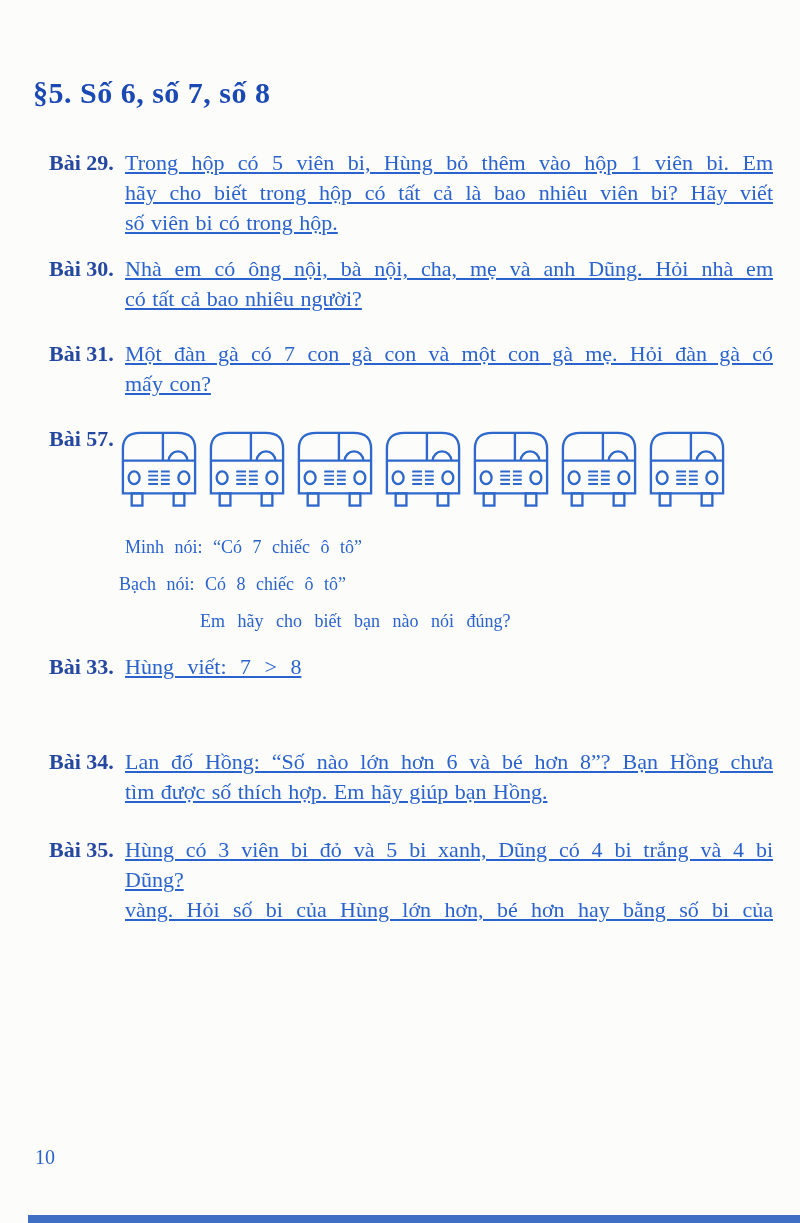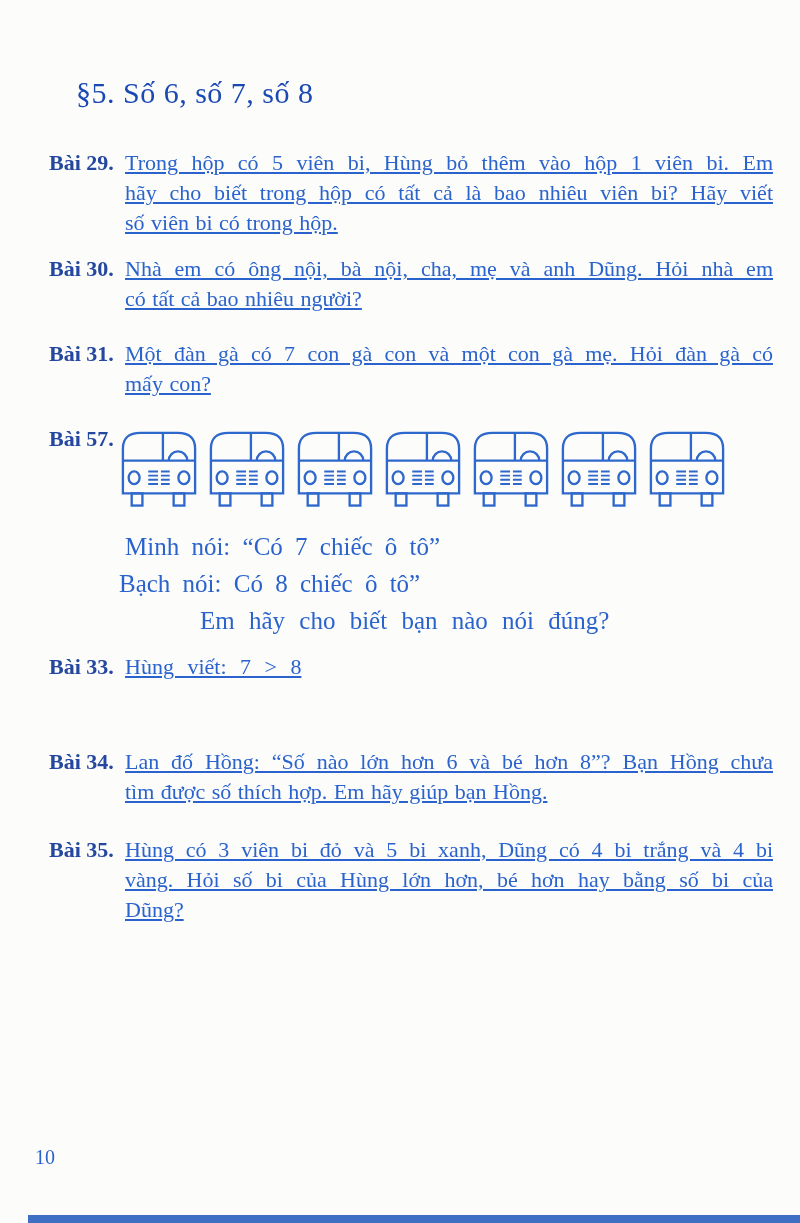--- a/index.html
+++ b/index.html
@@ -16,25 +16,24 @@
     position:relative;
     width:800px;height:1223px;
     background:var(--page-bg);
     overflow:hidden;
     font-family:"Liberation Serif","DejaVu Serif",serif;
     color:var(--text-blue);
     margin:0 auto;
   }
   .title{
     position:absolute;left:33px;top:76px;
-    font-size:30px;font-weight:normal;
+    font-size:30px;font-weight:bold;
     color:var(--title-blue);
     letter-spacing:0.5px;
     white-space:nowrap;
-    margin-left:43px;
   }
   .problem{position:absolute;left:33px;width:742px;}
   .plabel{
     position:absolute;left:0;top:0;
     font-weight:bold;font-size:22px;line-height:30px;
     color:var(--label-blue);
     white-space:nowrap;
     margin-left:16px;
   }
   .ptext{margin-left:92px;width:648px;font-size:22px;line-height:30px;text-decoration:underline;}
@@ -42,21 +41,21 @@
     width:100%;
     text-align:justify;
     text-align-last:justify;
     white-space:nowrap;
     white-space:normal;
     word-spacing:1px;
   }
   .jline.last{text-align-last:left;}
   .dlg{
     position:absolute;
-    font-size:25px;line-height:28px;
+    font-size:18px;line-height:28px;
     white-space:nowrap;
     text-align:right;
   }
   .bus-row{
     position:absolute;left:118px;top:428px;
     display:flex;align-items:flex-start;
   }
   .bus-row svg{margin-right:6px;display:block;color:var(--bus-blue);}
   .pagenum{
     position:absolute;left:35px;top:1146px;
@@ -238,21 +237,21 @@
     <div class="ptext">
       <div class="jline">Lan đố Hồng: “Số nào lớn hơn 6 và bé hơn 8”? Bạn Hồng chưa</div>
       <div class="jline last">tìm được số thích hợp. Em hãy giúp bạn Hồng.</div>
     </div>
   </section>
 
   <section class="problem" style="top:835px">
     <span class="plabel">Bài 35.</span>
     <div class="ptext">
       <div class="jline">Hùng có 3 viên bi đỏ và 5 bi xanh, Dũng có 4 bi trắng và 4 bi</div>
+      <div class="jline last">Dũng?</div>
       <div class="jline">vàng. Hỏi số bi của Hùng lớn hơn, bé hơn hay bằng số bi của</div>
-      <div class="jline last">Dũng?</div>
     </div>
   </section>
 
   <div class="pagenum">10</div>
   <div class="footer-bar"></div>
 
 </div>
 
 </body></html>

